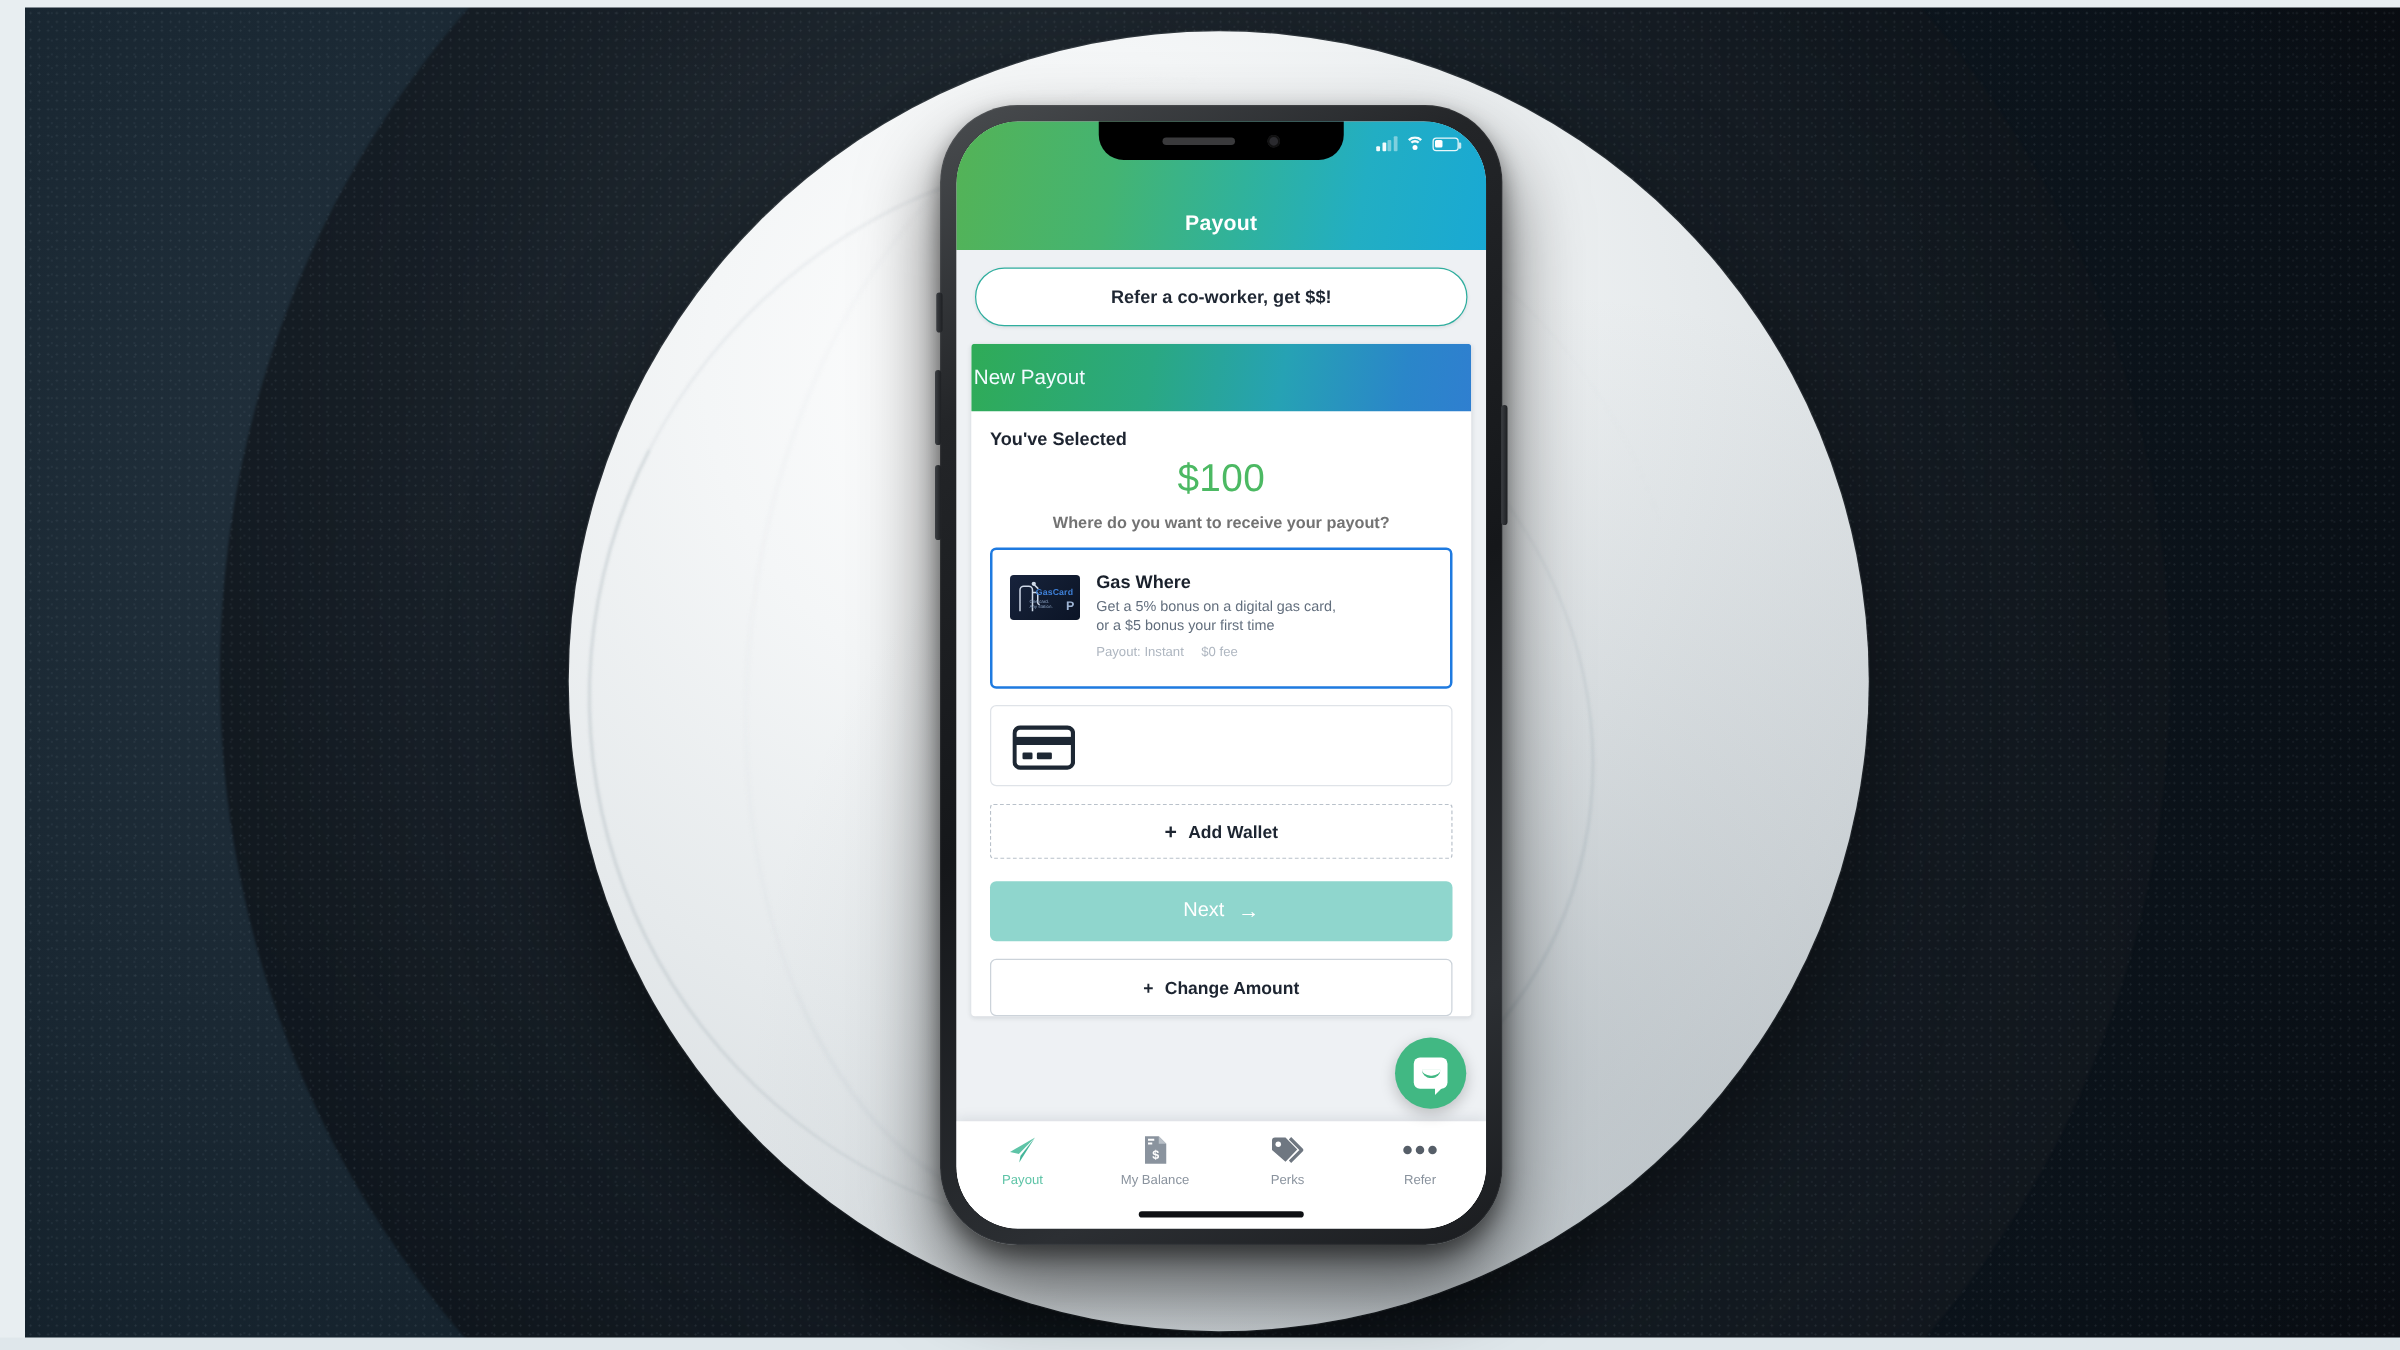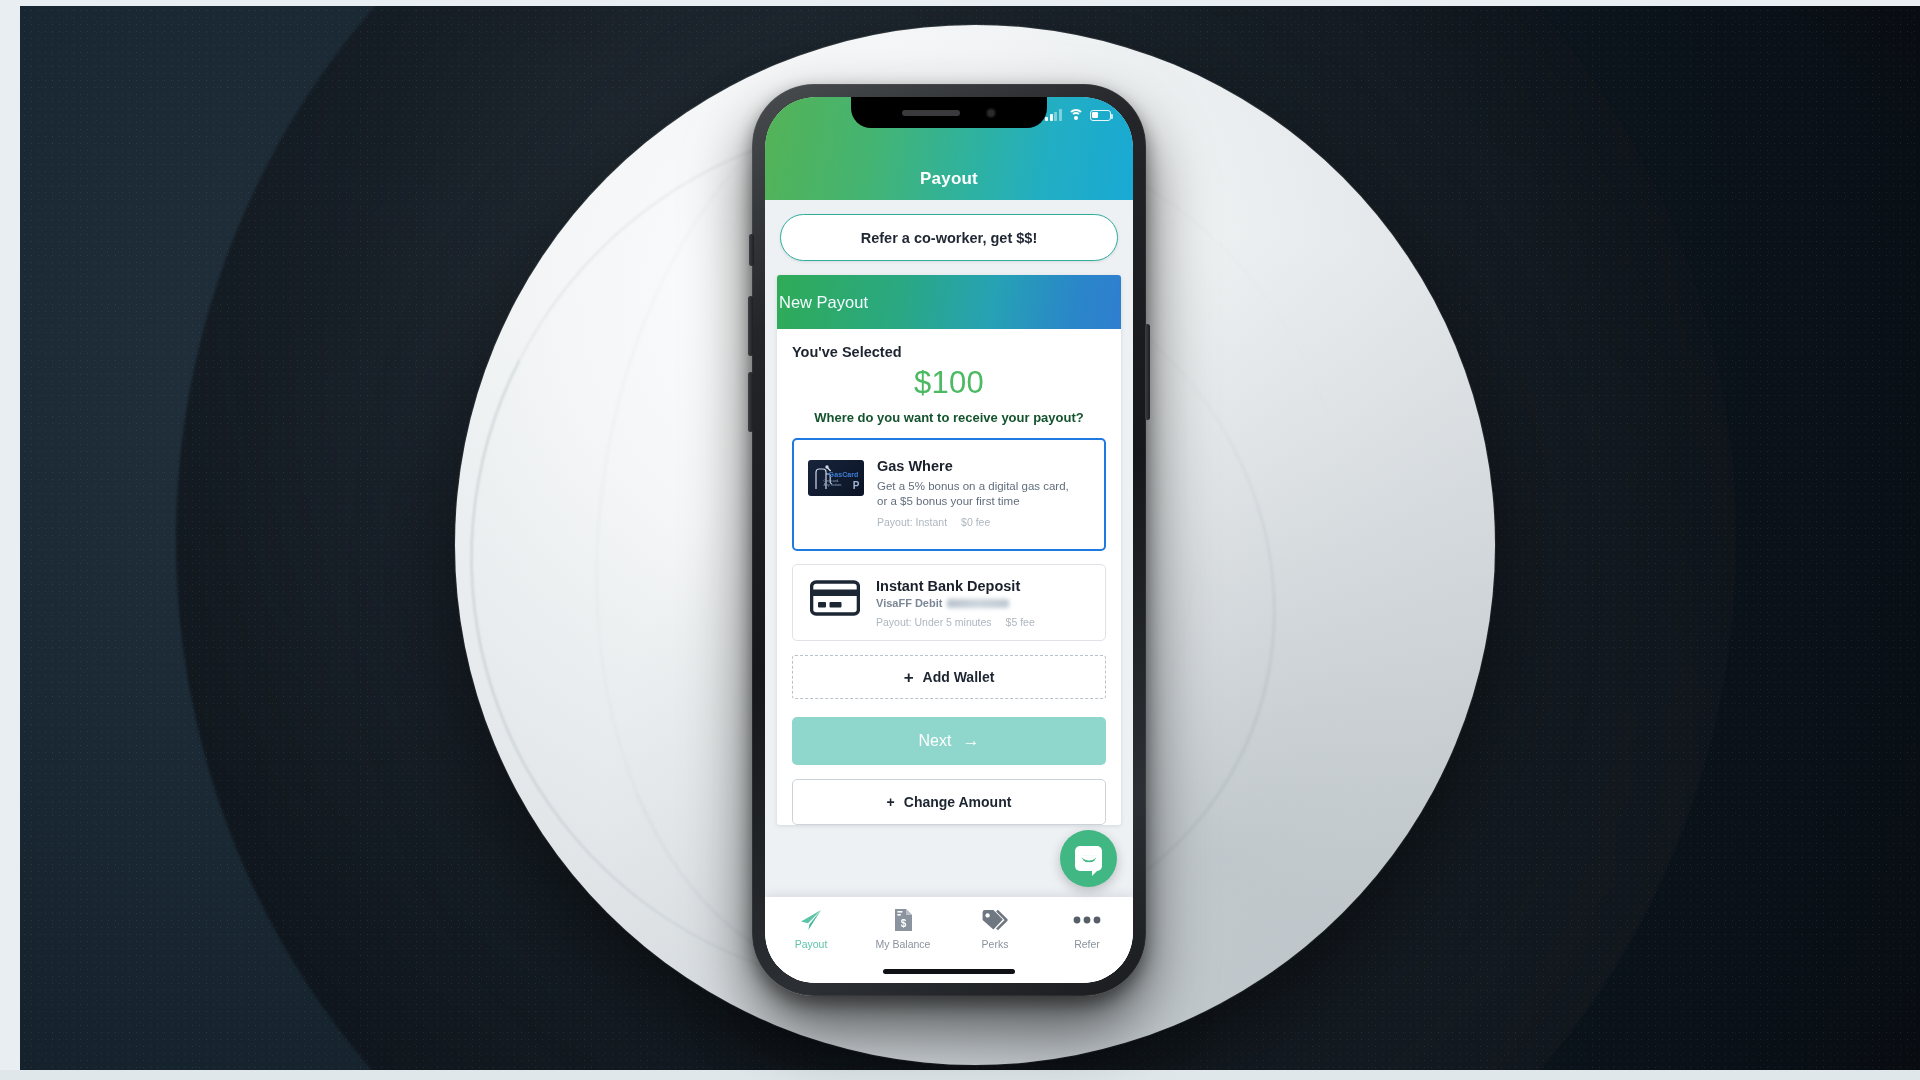--- a/index.html
+++ b/index.html
@@ -86,21 +86,21 @@
   .marble-shade {
     position: absolute; left: 455px; top: 25px; width: 1040px; height: 1040px;
     border-radius: 50%;
     background: radial-gradient(circle at 74% 80%, rgba(120,132,140,.28) 0%, rgba(255,255,255,0) 55%);
   }
 
   
   #phone {
     position: absolute;
     left: 752px; top: 84px;
-    width: 394px; height: 912px;
+    width: 450px; height: 912px;
     border-radius: 62px;
     background: linear-gradient(150deg, #4a4d50 0%, #232528 22%, #15171a 52%, #2c2f33 82%, #1a1c1f 100%);
     padding: 13px;
     box-shadow:
       0 34px 64px rgba(0,0,0,.62),
       0 8px 18px rgba(0,0,0,.45),
       inset 0 0 0 1px rgba(255,255,255,.06);
   }
   .phone-inner {
     position: relative; width: 100%; height: 100%;
@@ -181,21 +181,21 @@
                 box-shadow: 0 1px 4px rgba(16,32,48,.12); overflow: hidden; }
   .panel-head {
     height: 54px; padding: 0 2px; display:flex; align-items:center;
     background: linear-gradient(100deg, #2fab57 0%, #2aa882 36%, #26a2b4 62%, #2a86c9 86%, #2f7fd0 100%);
     color: #f2fbff; font-size: 16.5px; font-weight: 400;
   }
   .panel-body { padding: 15px 15px 0 15px; }
 
   .sel-label { font-size: 14.5px; font-weight: 700; color:#1d2430; }
   .sel-amount { text-align:center; font-size: 31px; font-weight: 400; color:#4cb963; margin-top: 5px; letter-spacing:.3px; }
-  .sel-question { text-align:center; font-size: 13px; font-weight: 700; color:#14532d; margin-top: 9px; }
+  .sel-question { text-align:center; font-size: 13px; font-weight: 700; color:#737373; margin-top: 9px; }
 
   .pay-option {
     margin-top: 13px; border: 1.6px solid #dfe3e8; border-radius: 5px;
     padding: 12px 13px; display: flex; gap: 13px; align-items: flex-start;
     background: #fff;
   }
   .pay-option.selected { border: 2px solid #1e7ae0; padding: 17px 13px 21px 13px; }
 
   .opt-icon { flex: 0 0 auto; width: 57px; display:flex; align-items:center; justify-content:center; padding-top: 3px; }
 
@@ -381,31 +381,20 @@
 
             <div class="pay-option">
               <div class="opt-icon">
                 <svg class="bankcard-art" viewBox="0 0 50 36">
                   <rect x="1.6" y="2" width="46.8" height="32" rx="4.5" fill="none" stroke="#1d2733" stroke-width="3.4"></rect>
                   <rect x="1.6" y="9.5" width="46.8" height="6.5" fill="#1d2733"></rect>
                   <rect x="8" y="22" width="8" height="5.4" rx="1" fill="#1d2733"></rect>
                   <rect x="19.5" y="22" width="12" height="5.4" rx="1" fill="#1d2733"></rect>
                 </svg>
               </div>
-              <div class="opt-text">
-                <div class="opt-title">Instant Bank Deposit</div>
-                <div class="opt-sub">
-                  <span>VisaFF Debit</span>
-                  <span class="redacted"></span>
-                </div>
-                <div class="opt-meta">
-                  <span>Payout: Under 5 minutes</span>
-                  <span>$5 fee</span>
-                </div>
-              </div>
             </div>
 
             <div class="add-wallet">
               <span class="plus">+</span>
               <span>Add Wallet</span>
             </div>
 
             <div class="next-btn">
               <span>Next</span>
               <span class="arrow">→</span>

